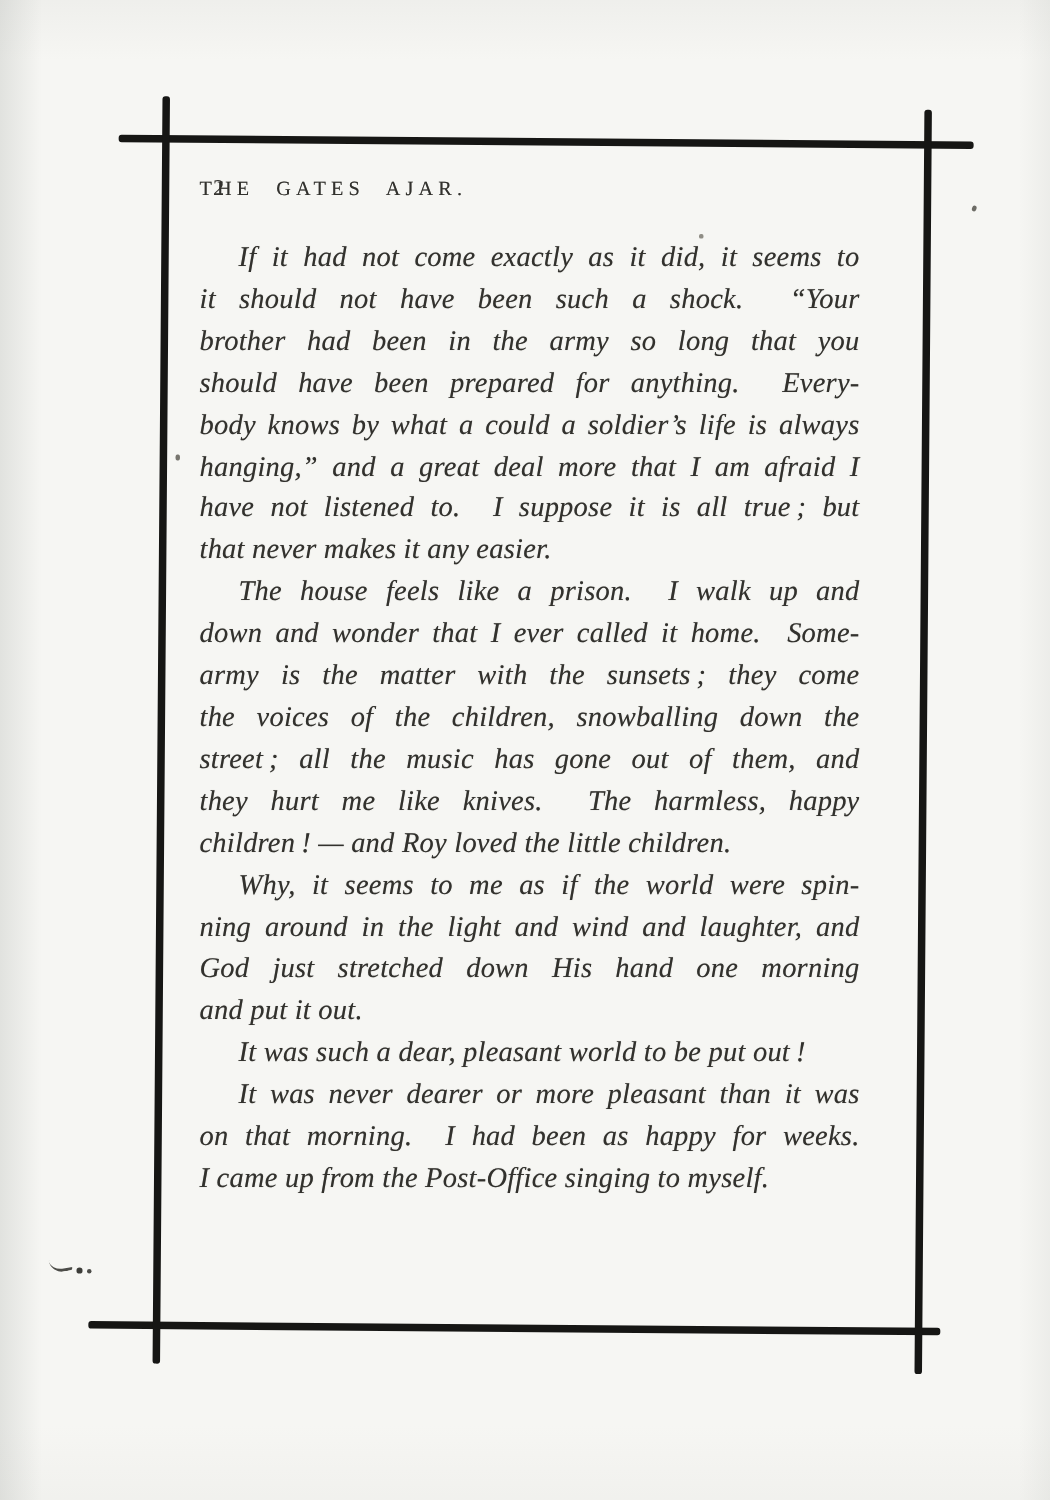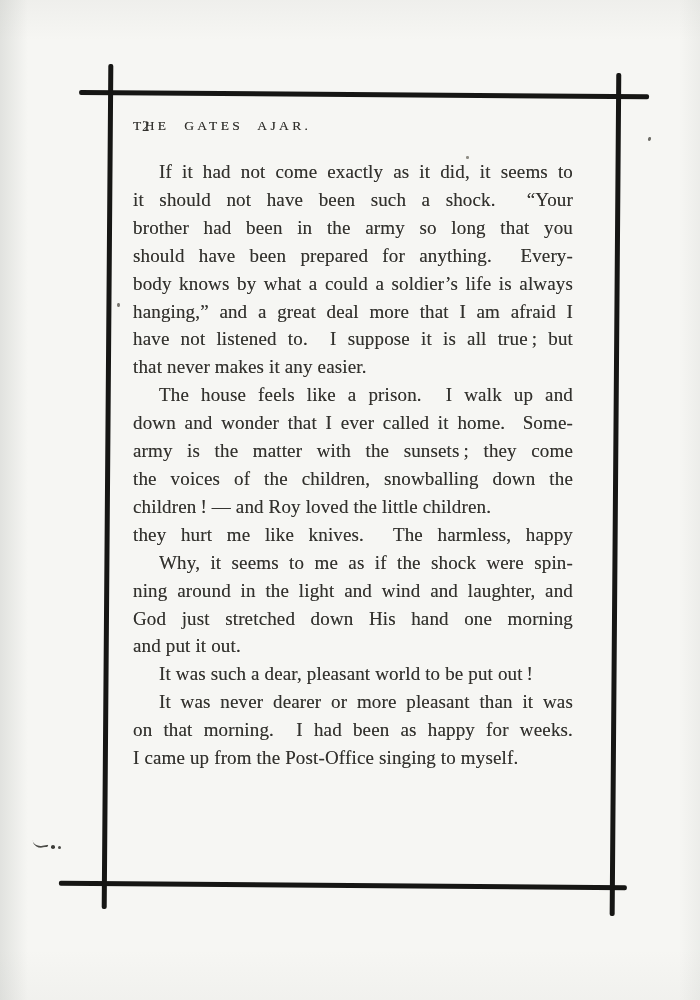--- a/index.html
+++ b/index.html
@@ -44,21 +44,21 @@
     text-shadow: 0 0 0.4px rgba(48,47,43,0.55);
   }
 
   .body-text {
     position: absolute; left: 133px; top: 158px; width: 440px;
     font-size: 19px;
     line-height: 27.9px;
     letter-spacing: 0.15px;
     text-shadow: 0 0 0.45px rgba(48,47,43,0.5);
   }
-  .line { text-align: justify; text-align-last: justify; white-space: normal; }
+  .line { text-align: justify; text-align-last: justify; white-space: normal; font-style: italic; }
   .line.first { text-indent: 26px; }
   .line.plast { text-align-last: left; }
 
   
   .smudge { position: absolute; left: 33px; top: 838px; width: 30px; height: 12px; }
   .smudge .curl {
     position: absolute; left: 0; top: 1px; width: 15px; height: 7px;
     border-bottom: 2.5px solid #4c4c48;
     border-radius: 0 0 2px 9px;
     transform: rotate(-10deg);
@@ -92,23 +92,24 @@
       <div class="line">brother had been in the army so long that you</div>
       <div class="line">should have been prepared for anything.&nbsp; Every-</div>
       <div class="line">body knows by what a could a soldier’s life is always</div>
       <div class="line">hanging,” and a great deal more that I am afraid I</div>
       <div class="line">have not listened to.&nbsp; I suppose it is all true ; but</div>
       <div class="line plast">that never makes it any easier.</div>
       <div class="line first">The house feels like a prison.&nbsp; I walk up and</div>
       <div class="line">down and wonder that I ever called it home.&nbsp; Some-</div>
       <div class="line">army is the matter with the sunsets ; they come</div>
       <div class="line">the voices of the children, snowballing down the</div>
+      <div class="line">street ; all the music has gone out of them, and</div>
+      <div class="line">they hurt me like knives.&nbsp; The harmless, happy</div>
       <div class="line plast">children ! — and Roy loved the little children.</div>
-      <div class="line">they hurt me like knives.&nbsp; The harmless, happy</div>
-      <div class="line first">Why, it seems to me as if the shock were spin-</div>
+      <div class="line first">Why, it seems to me as if the world were spin-</div>
       <div class="line">ning around in the light and wind and laughter, and</div>
       <div class="line">God just stretched down His hand one morning</div>
       <div class="line plast">and put it out.</div>
       <div class="line first plast">It was such a dear, pleasant world to be put out !</div>
       <div class="line first">It was never dearer or more pleasant than it was</div>
       <div class="line">on that morning.&nbsp; I had been as happy for weeks.</div>
       <div class="line plast">I came up from the Post-Office singing to myself.</div>
     </div>
 
   <div class="smudge">

